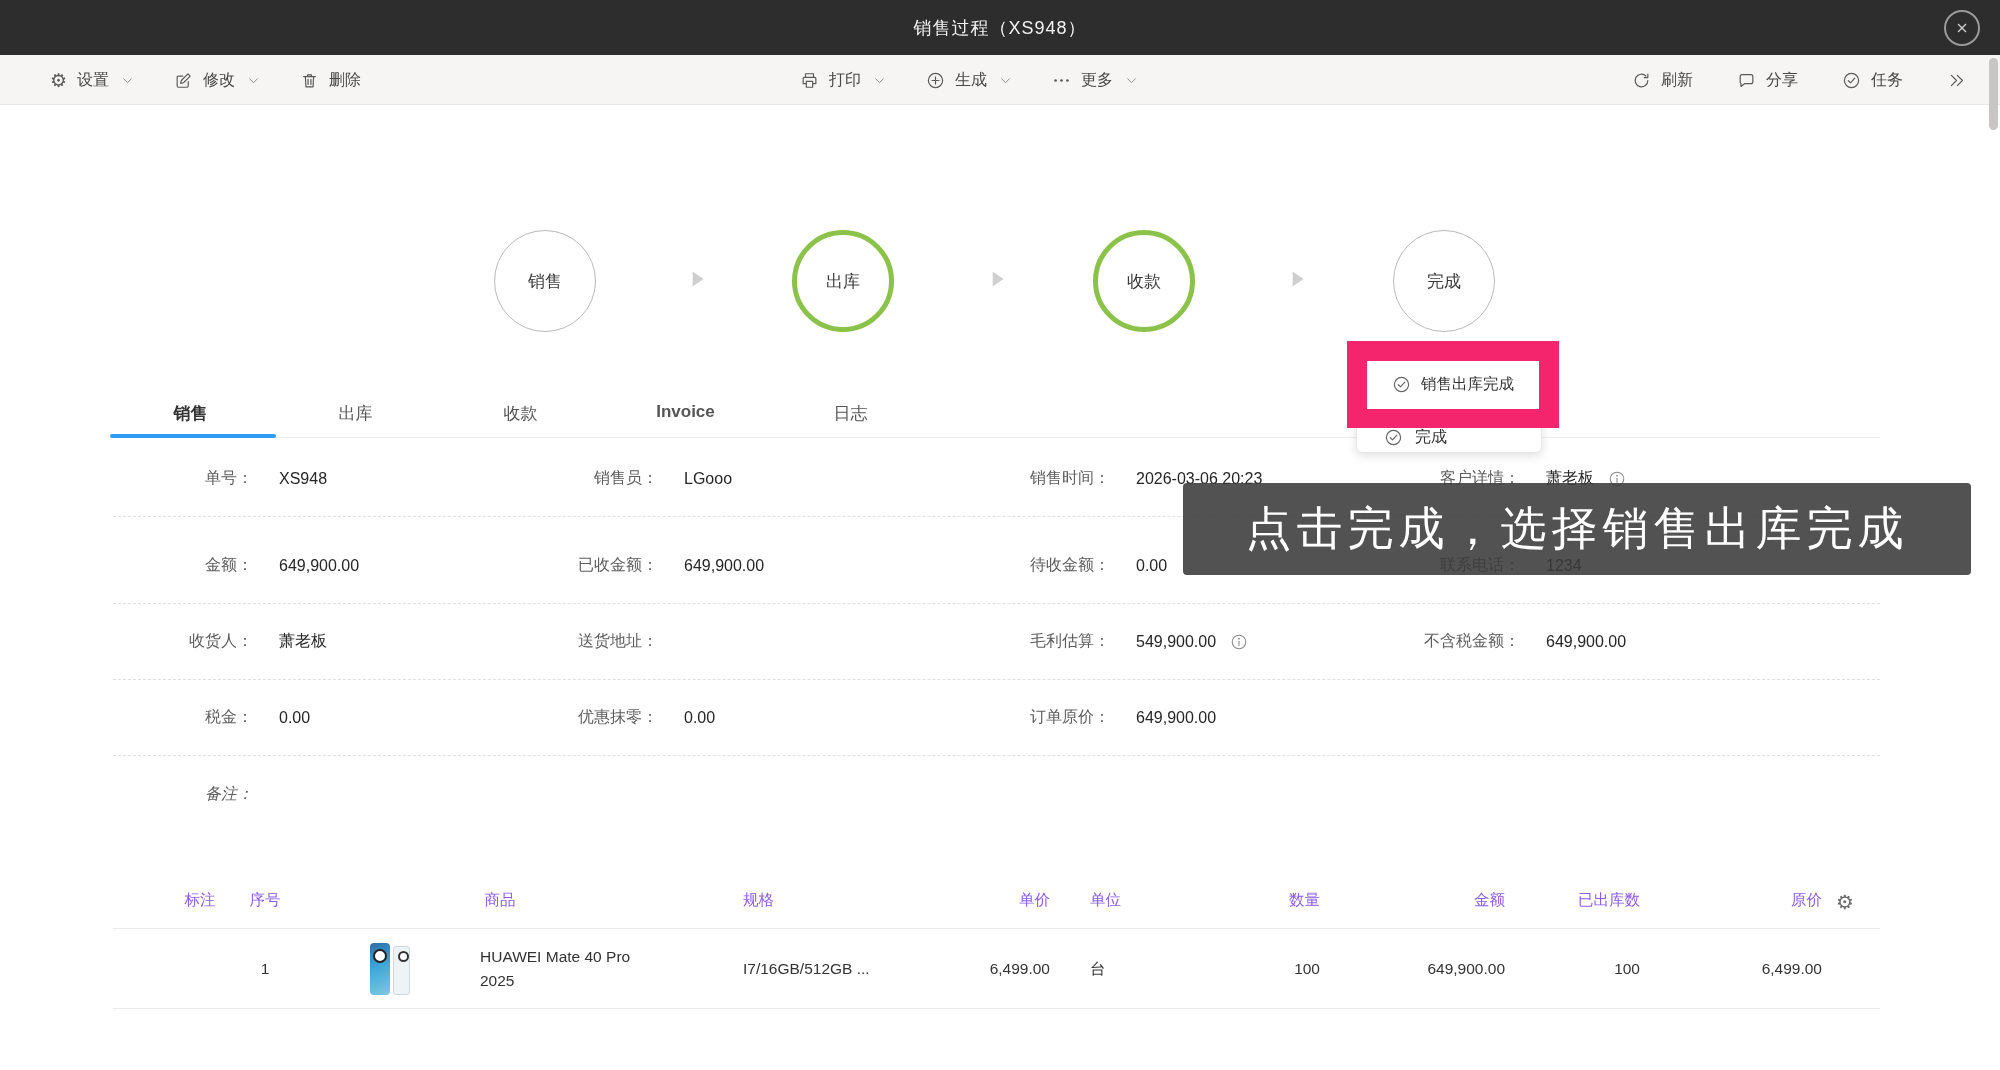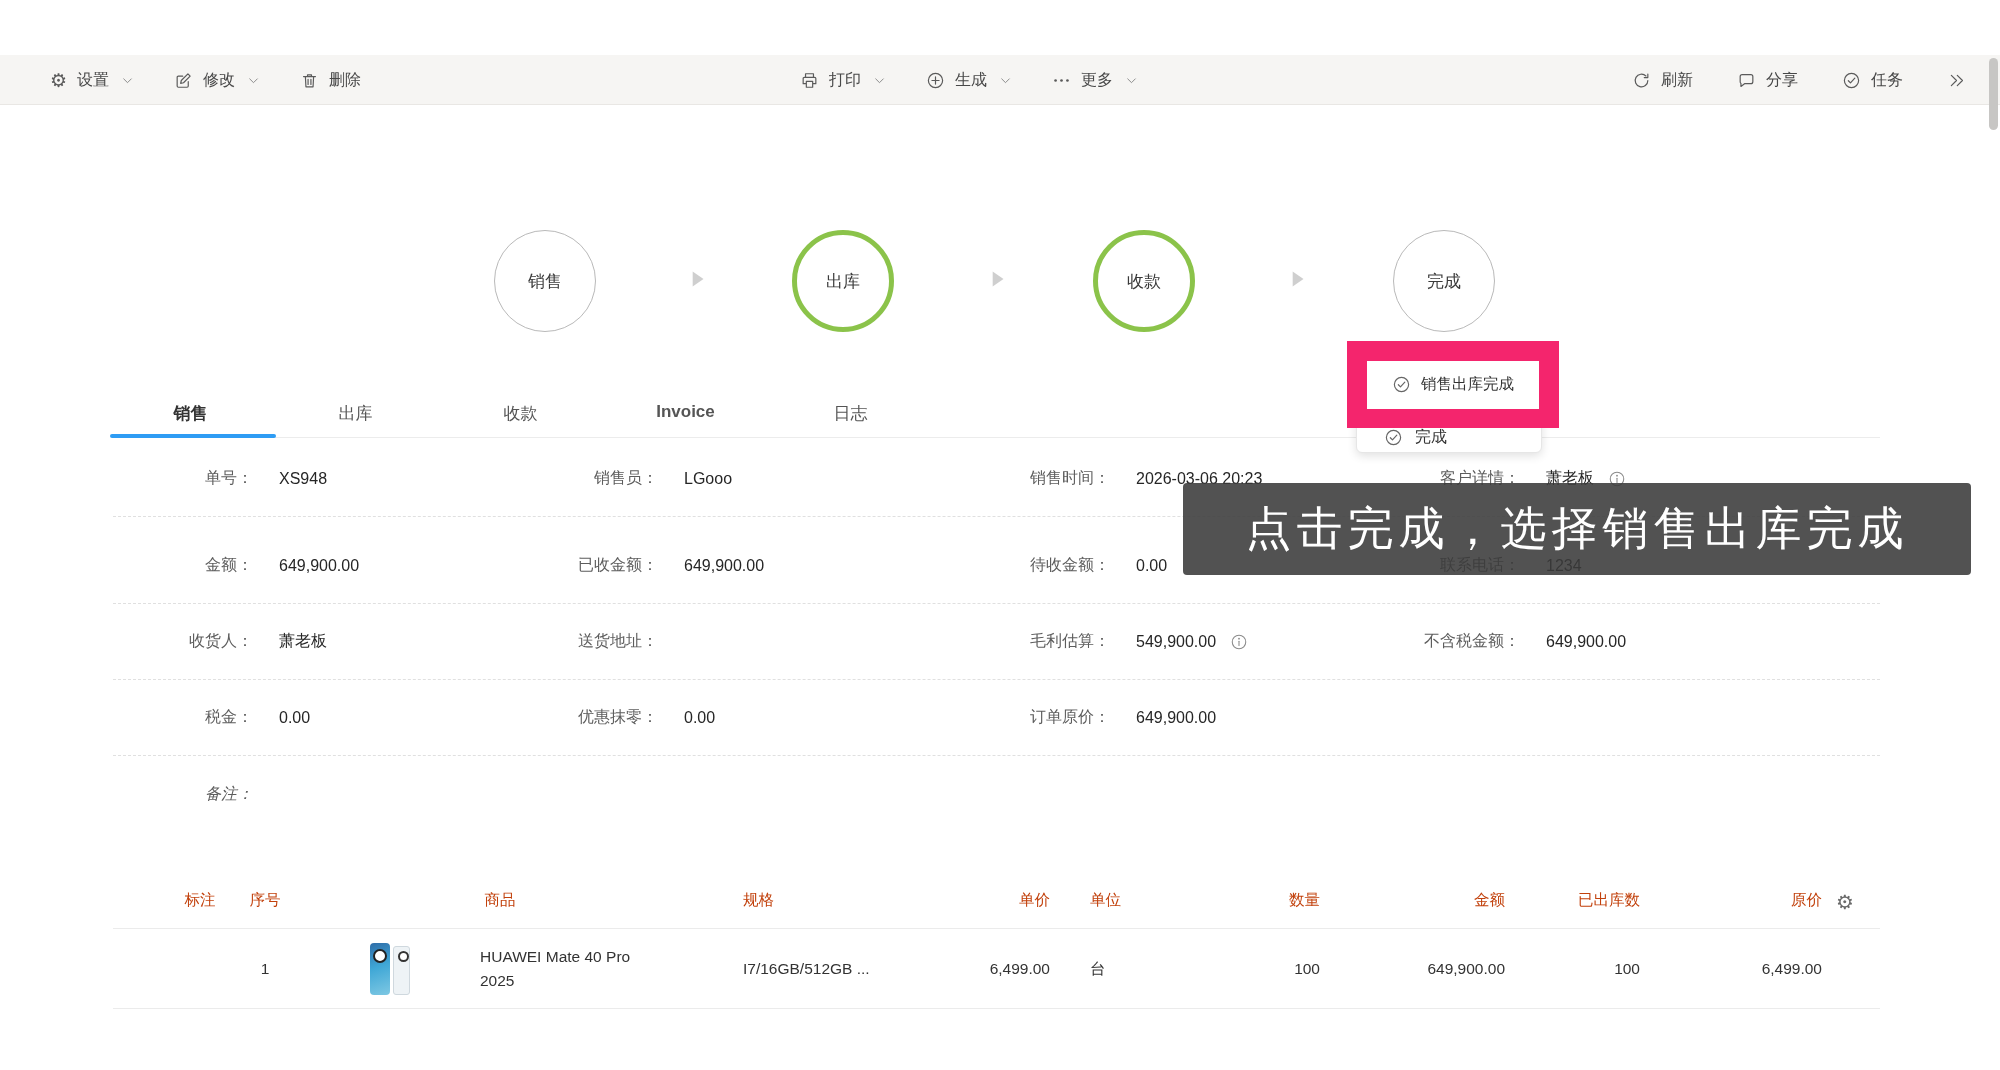--- a/index.html
+++ b/index.html
@@ -48,21 +48,21 @@
   
   .frow { position:absolute; left:113px; width:1767px; height:76px; border-bottom:1px dashed #e0e0e0;
           display:grid; grid-template-columns:140px 227px 178px 262px 190px 220px 190px 360px; align-items:center; }
   .frow.r0 { top:441px; } .frow.r1 { top:528px; } .frow.r2 { top:604px; } .frow.r3 { top:680px; }
   .frow.remark { top:756px; border-bottom:none; grid-template-columns:140px 1627px;font-style:italic; }
   .flabel { text-align:right; font-size:16px; color:#5d5d5d; white-space:nowrap; }
   .fvalue { padding-left:26px; font-size:16px; color:#262626; display:flex; align-items:center; gap:14px; white-space:nowrap; }
   .info-ic { width:18px; height:18px; stroke:#8a8a8a; stroke-width:1.4; fill:none; stroke-linecap:round; }
 
   
-  .th { position:absolute; top:884px; height:32px; font-size:15.5px; color:#c2410c; display:flex; align-items:center; }
+  .th { position:absolute; top:884px; height:32px; font-size:15.5px; color:#8b5cf6; display:flex; align-items:center; }
   .tcell { position:absolute; top:930px; height:78px; font-size:15.5px; color:#333; display:flex; align-items:center; }
   .al-c { justify-content:center; } .al-r { justify-content:flex-end; } .al-l { justify-content:flex-start; }
   .c-mark { left:165px; width:70px; } .c-idx { left:235px; width:60px; }
   .h-prod { left:455px; width:90px; } .c-img { left:368px; width:48px; }
   .c-prod { left:480px; width:175px; line-height:1.55; }
   .c-spec { left:743px; width:210px; } .c-price { left:930px; width:120px; }
   .c-unit { left:1090px; width:70px; } .c-qty { left:1200px; width:120px; }
   .c-amt { left:1360px; width:145px; } .c-ship { left:1520px; width:120px; }
   .c-orig { left:1690px; width:132px; }
   .thead-line { position:absolute; left:113px; top:928px; width:1767px; height:1px; background:#ebebeb; }
@@ -96,20 +96,28 @@
   
   .tooltip { position:absolute; left:1183px; top:483px; width:788px; height:92px; background:rgba(58,58,58,0.88);
              border-radius:4px; z-index:8; display:flex; align-items:center; justify-content:center;
              color:#fff; font-size:46px; letter-spacing:5px; white-space:nowrap; }
 </style>
 </head>
 <body>
 
 <div class="app">
 
+  <header class="titlebar">
+    <div class="title">销售过程（XS948）</div>
+    <button class="close-btn">
+      <svg viewBox="0 0 24 24">
+          <path d="M6 6l12 12M18 6L6 18"></path>
+        </svg>
+    </button>
+  </header>
 
   <div class="toolbar">
     <div class="tb-group tb-left">
       <button class="tb-btn">
         <span class="glyph">⚙</span>
         <span>设置</span>
         <svg class="chev" viewBox="0 0 24 24">
             <path d="M5 9l7 7 7-7"></path>
           </svg>
       </button>

